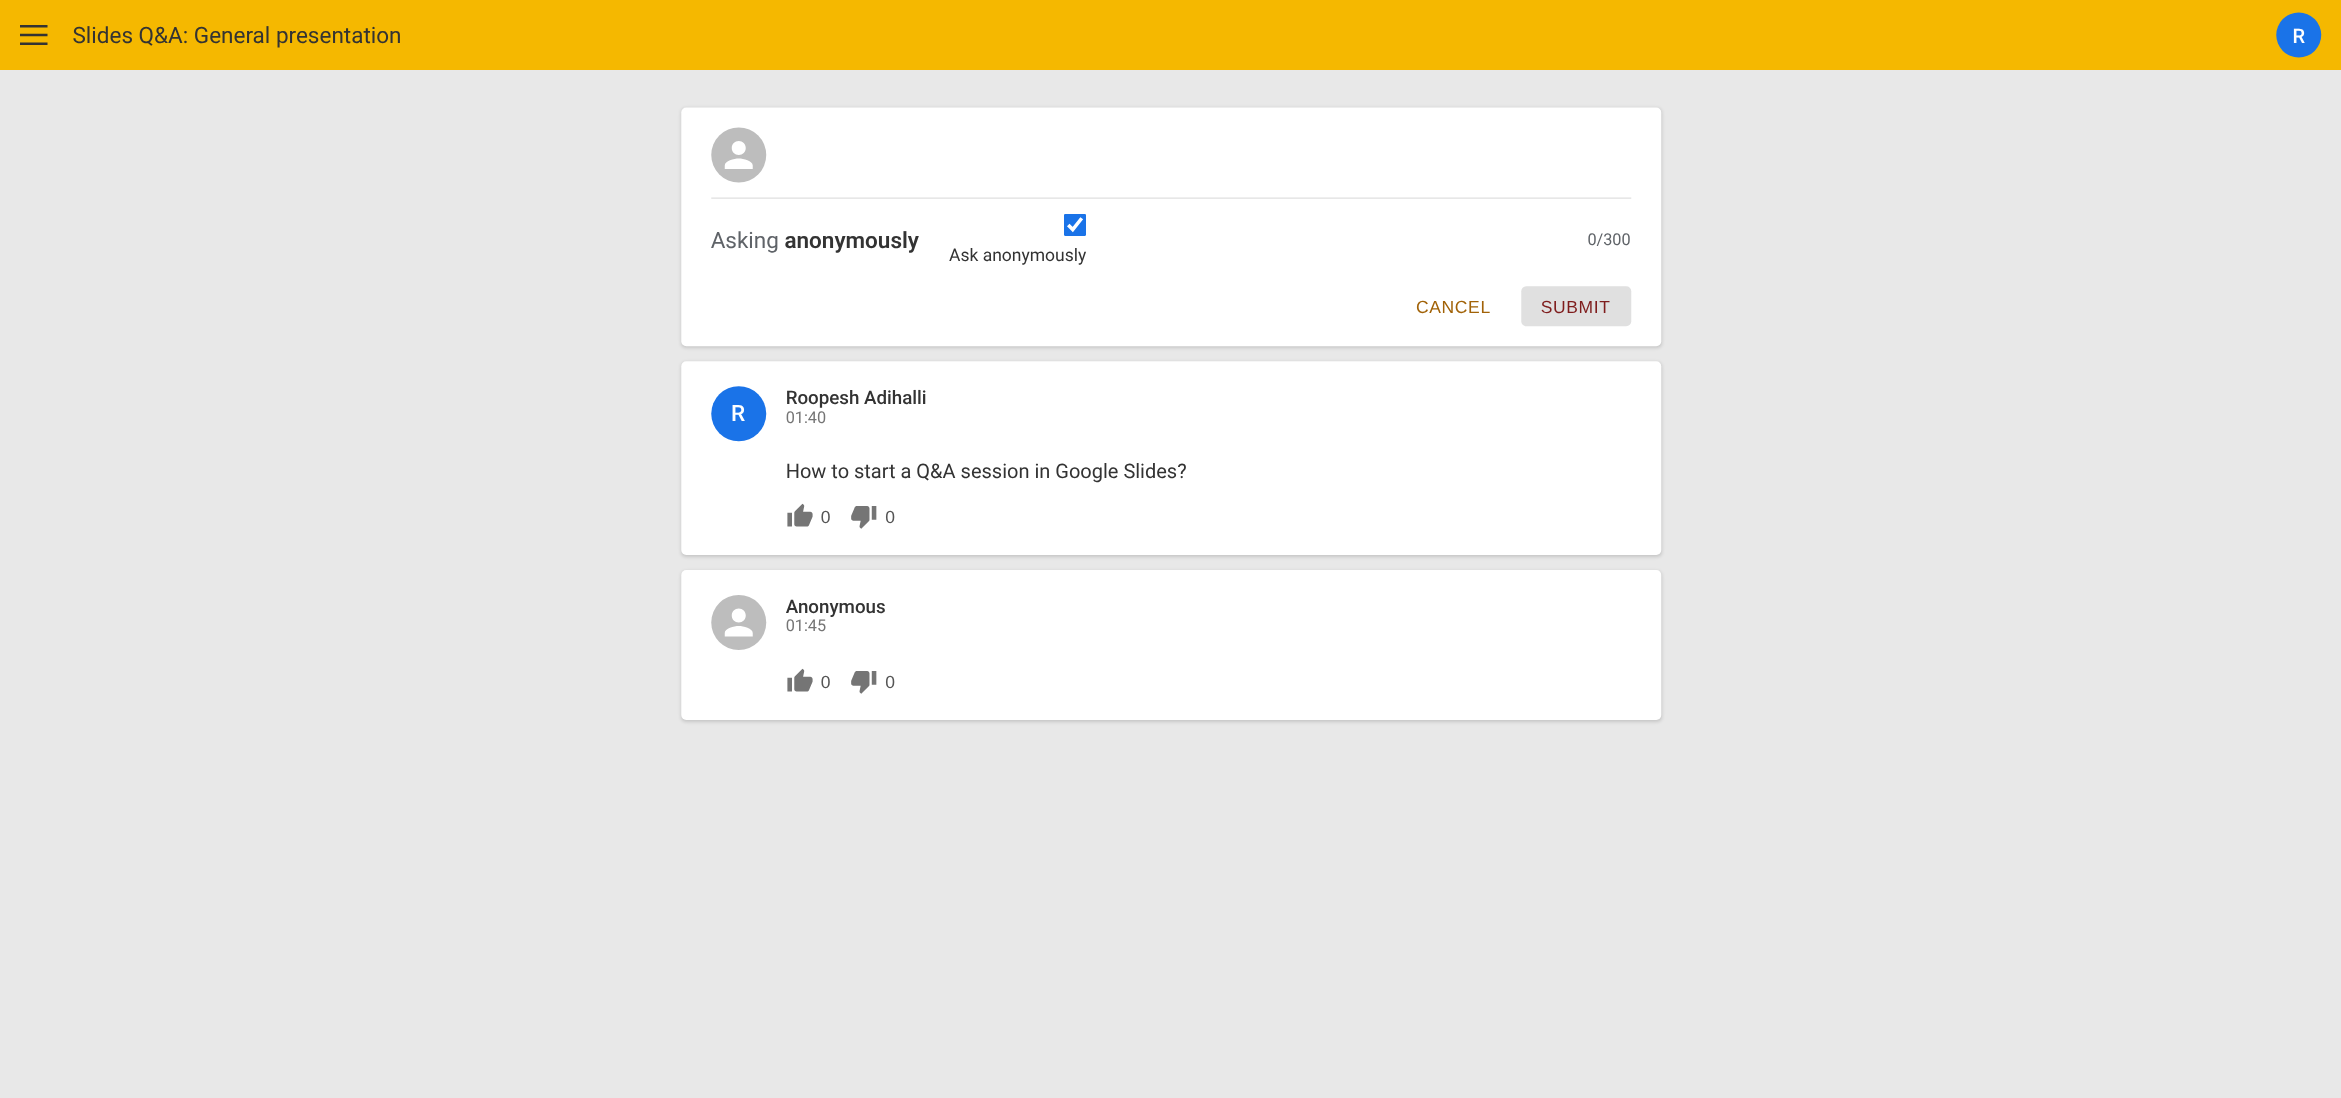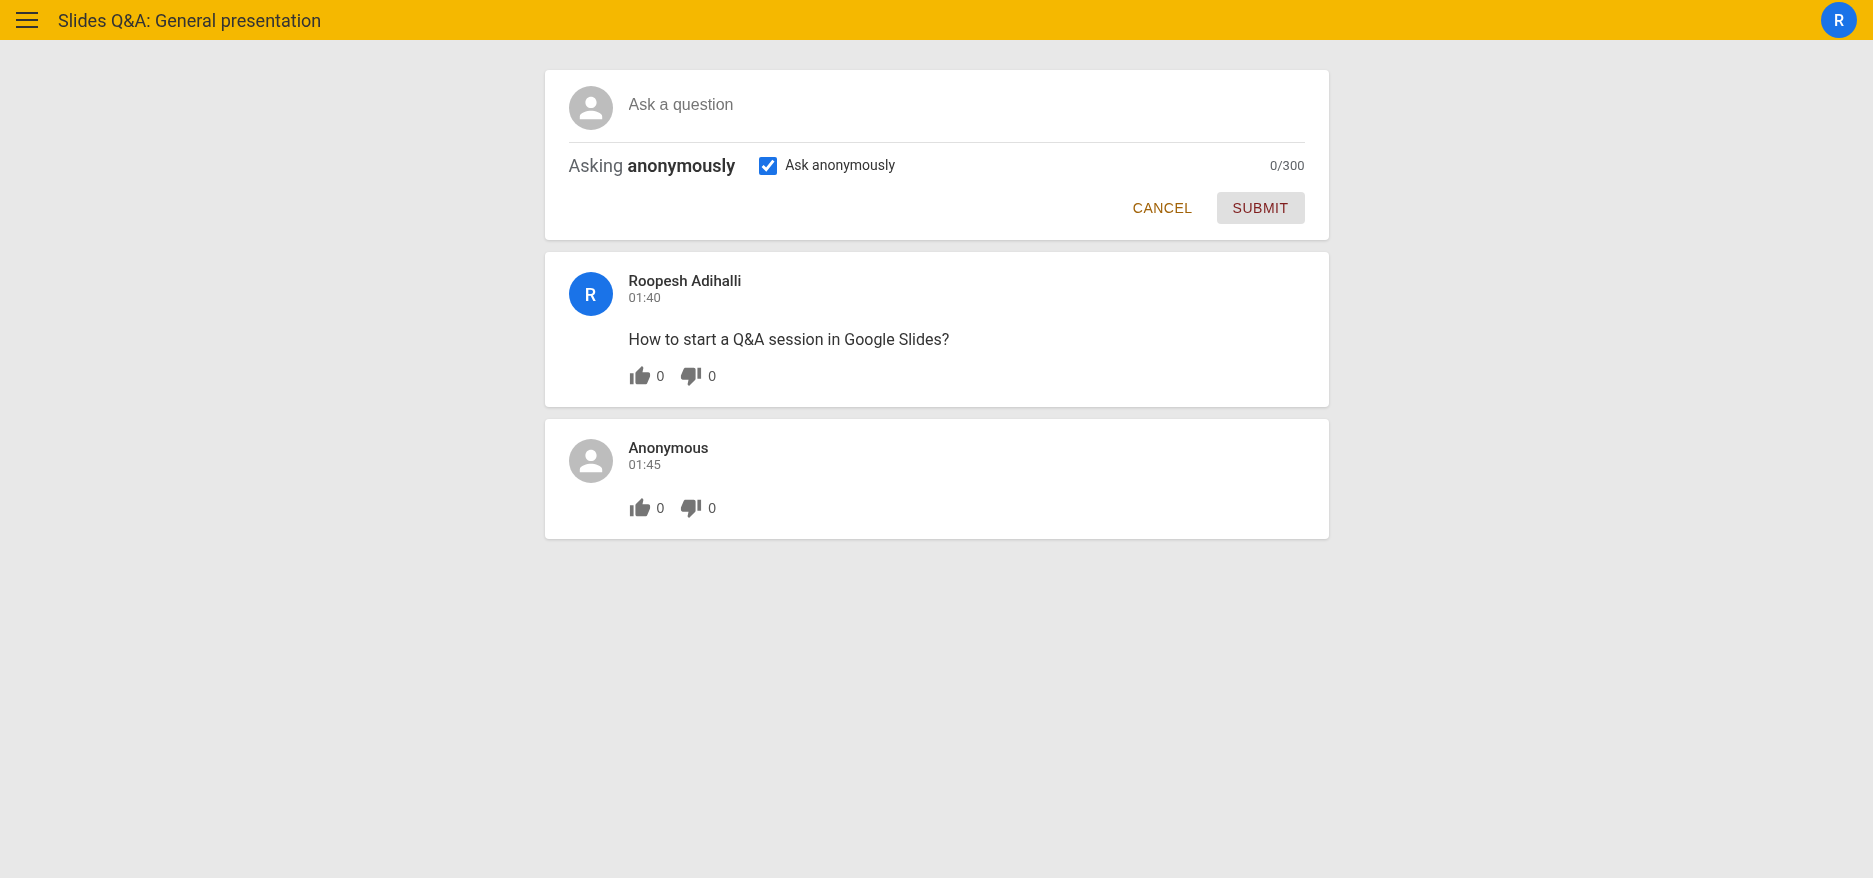--- a/index.html
+++ b/index.html
@@ -6,21 +6,21 @@
     body {
       font-family: 'Roboto', Arial, sans-serif;
       background: #e8e8e8;
       min-height: 878px;
       width: 1873px;
     }
 
     
     .header {
       background: #F5B800;
-      height: 40px;
+      height: 56px;
       display: flex;
       align-items: center;
       padding: 0 16px;
       gap: 20px;
     }
     .hamburger-icon {
       display: flex;
       flex-direction: column;
       gap: 5px;
       cursor: pointer;
@@ -119,23 +119,24 @@
     .asking-label {
       font-size: 18px;
       color: #5f6368;
     }
     .asking-label strong {
       font-weight: 600;
       color: #333;
     }
     .checkbox-container {
       display: flex;
-      align-items: flex-start;
+      align-items: flex-end;
       gap: 8px;
       margin-left: 12px;
+      flex-direction: column;
     }
     .checkbox-container input[type="checkbox"] {
       width: 18px;
       height: 18px;
       accent-color: #1a73e8;
       cursor: pointer;
     }
     .checkbox-label {
       font-size: 14px;
       color: #333;
@@ -273,21 +274,20 @@
 
 <div class="main-content">
 
   <div class="card ask-card">
     <div class="ask-top-row">
       <div class="avatar-gray">
         <svg viewBox="0 0 24 24" xmlns="http://www.w3.org/2000/svg">
           <path d="M12 12c2.7 0 4.8-2.1 4.8-4.8S14.7 2.4 12 2.4 7.2 4.5 7.2 7.2 9.3 12 12 12zm0 2.4c-3.2 0-9.6 1.6-9.6 4.8v2.4h19.2v-2.4c0-3.2-6.4-4.8-9.6-4.8z"></path>
         </svg>
       </div>
-      <input class="ask-input" type="text" placeholder="Ask a question" style="">
     </div>
     <hr class="ask-divider">
     <div class="ask-meta-row">
       <span class="asking-label">
         Asking <strong>anonymously</strong>
       </span>
       <div class="checkbox-container">
         <input type="checkbox" id="anon-check" checked="" style="">
         <label for="anon-check" class="checkbox-label">Ask anonymously</label>
       </div>

